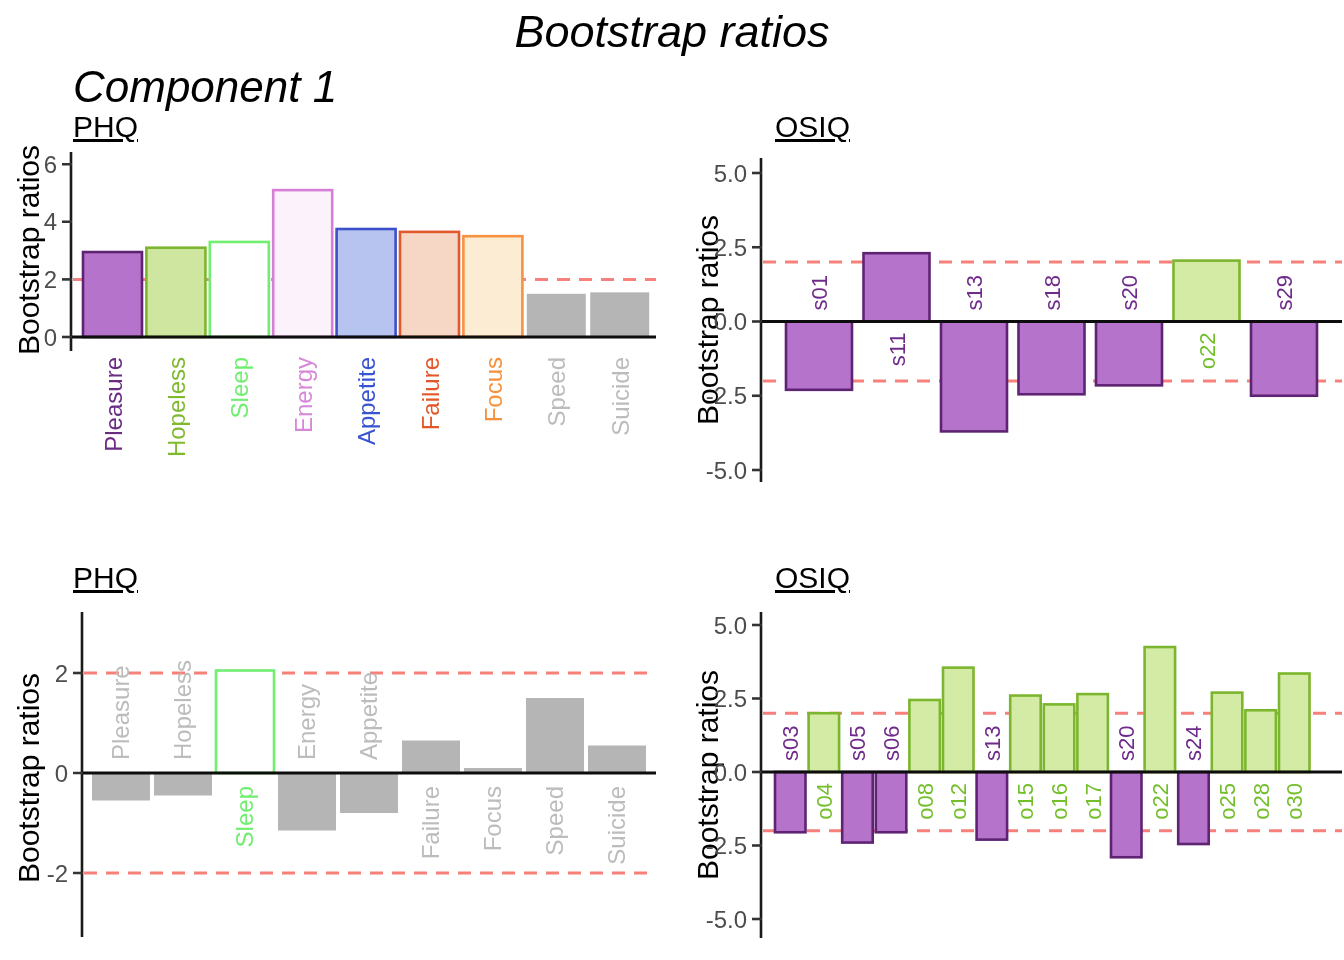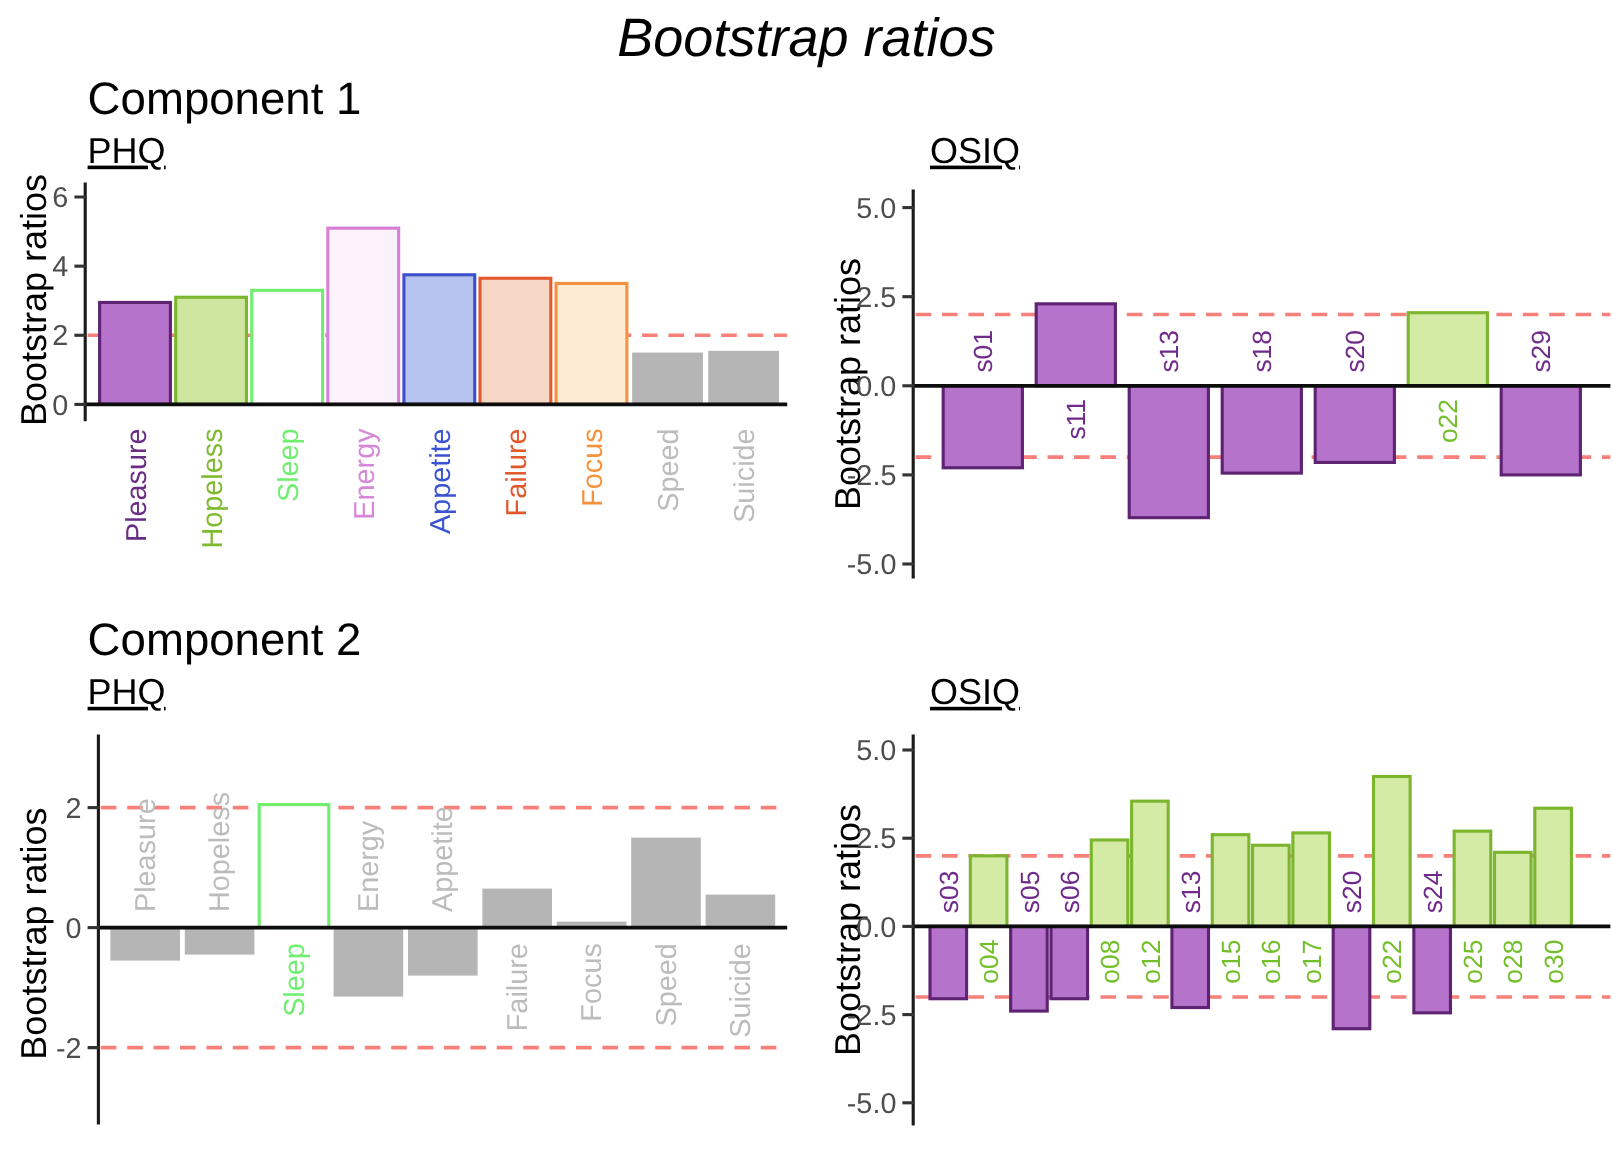--- a/index.html
+++ b/index.html
@@ -5,40 +5,39 @@
   html,body { margin:0; padding:0; background:#ffffff; }
   .page {
     position:relative; width:1344px; height:960px; background:#ffffff;
     font-family:"Liberation Sans", sans-serif; overflow:hidden;border-radius:13px;
   }
   .fig-title {
     position:absolute; top:6px; left:672px; transform:translateX(-50%);
     font-size:45px; font-style:italic; color:#000; white-space:nowrap;
   }
   .section-header {
-    position:absolute; left:73px; font-size:38px; color:#000; white-space:nowrap;
+    position:absolute; left:73px; font-size:44px; color:#000; white-space:nowrap;font-style:italic;
   }
   .panel-subtitle {
     position:absolute; font-size:30px; color:#000; white-space:nowrap;text-decoration:underline;
   }
   .y-axis-label {
     position:absolute; font-size:30px; color:#000; white-space:nowrap;
     transform:translate(-50%,-50%) rotate(-90deg);
   }
   svg.charts { position:absolute; left:0; top:0; }
   svg text { font-family:"Liberation Sans", sans-serif; }
 </style>
 </head>
 <body>
 
 <div class="page">
   <div class="fig-title">Bootstrap ratios</div>
 
   <div class="section-header" style="top:62px">Component 1</div>
-  <div class="section-header" style="top:513px">Component 2</div>
 
   <div class="panel-subtitle" style="left:73px;top:110px">PHQ</div>
   <div class="panel-subtitle" style="left:775px;top:110px">OSIQ</div>
   <div class="panel-subtitle" style="left:73px;top:561px">PHQ</div>
   <div class="panel-subtitle" style="left:775px;top:561px">OSIQ</div>
 
   <div class="y-axis-label" style="left:29px;top:250px">Bootstrap ratios</div>
   <div class="y-axis-label" style="left:708px;top:320px">Bootstrap ratios</div>
   <div class="y-axis-label" style="left:29px;top:778px">Bootstrap ratios</div>
   <div class="y-axis-label" style="left:708px;top:775px">Bootstrap ratios</div>

